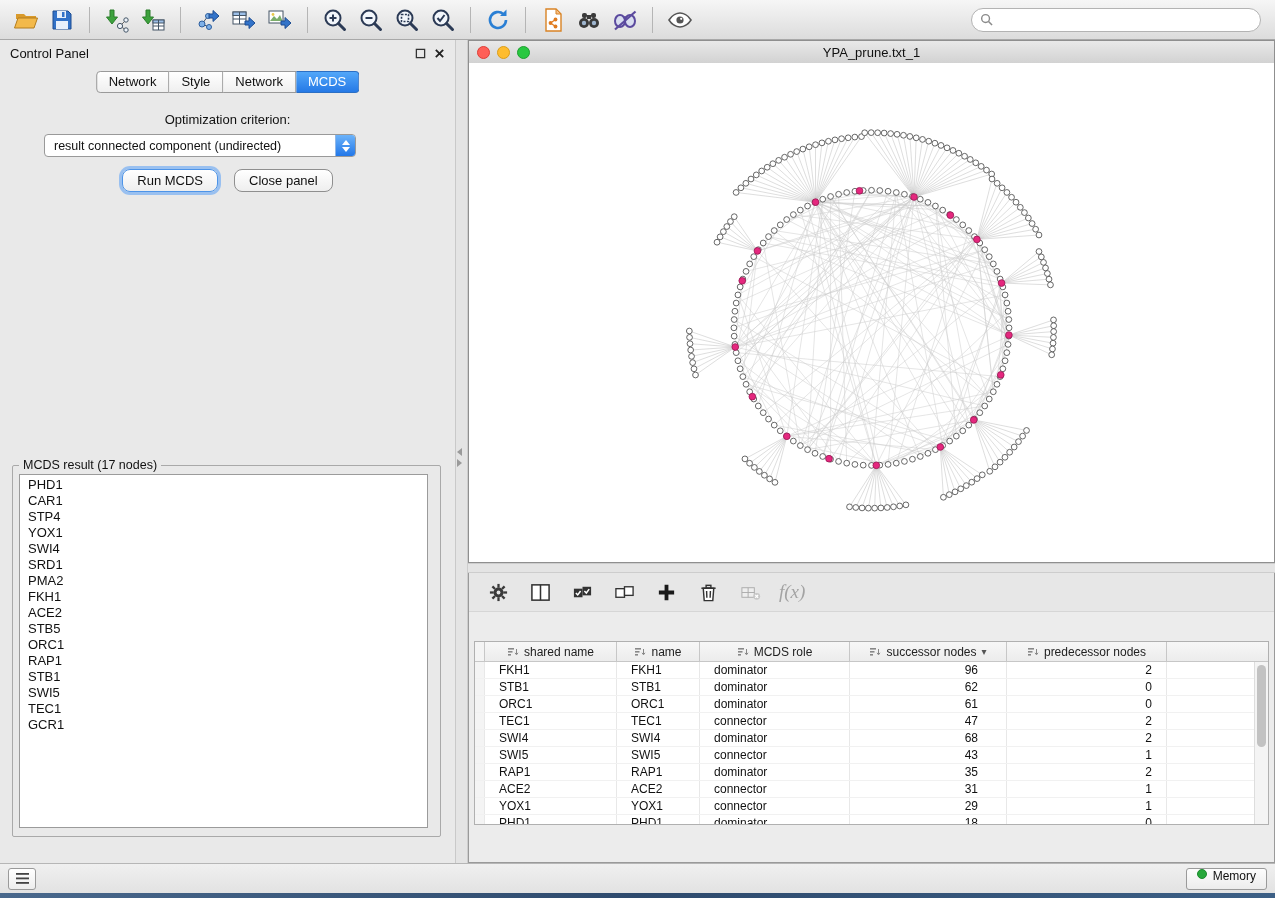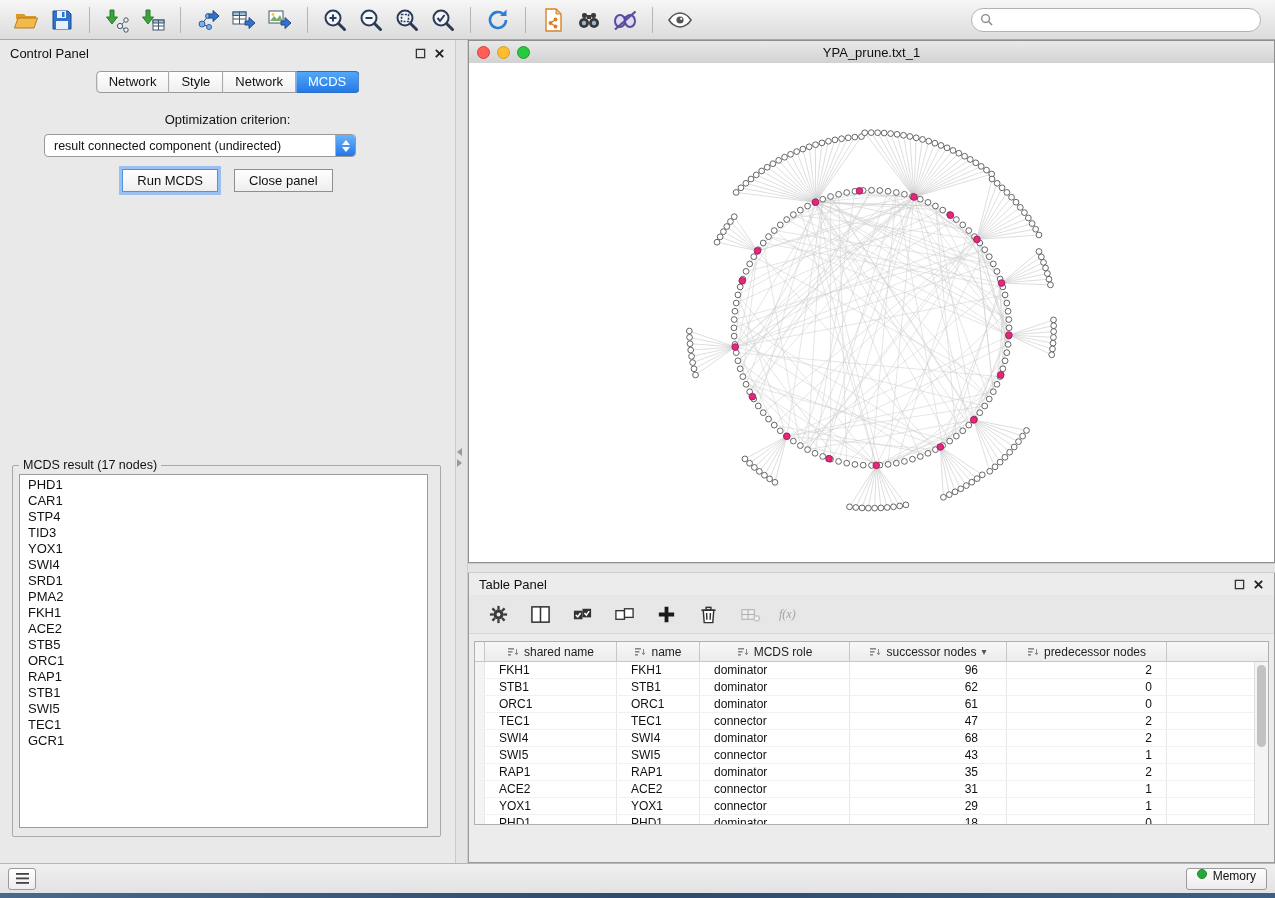--- a/index.html
+++ b/index.html
@@ -33,21 +33,21 @@
   .opt-label{position:absolute;top:72px;width:100%;text-align:center;font-size:13px;color:#111;}
   .dropdown{position:absolute;top:94px;left:44px;width:312px;height:23px;background:#fff;border:1px solid #999;
     border-radius:4px;display:flex;align-items:center;box-sizing:border-box;overflow:hidden;}
   .dropdown .val{flex:1;font-size:12.5px;padding-left:9px;color:#111;white-space:nowrap;}
   .dd-step{width:19px;height:100%;background:linear-gradient(#6cb3fa,#2277e8);display:flex;flex-direction:column;
     align-items:center;justify-content:center;gap:2px;border-left:1px solid #8fb7e8;}
   .dd-step .tri{width:0;height:0;border-left:4px solid transparent;border-right:4px solid transparent;}
   .tri.up{border-bottom:5px solid #fff;}
   .tri.down{border-top:5px solid #fff;}
   .btnrow{position:absolute;top:129px;left:0;width:100%;display:flex;justify-content:center;gap:16px;}
-  .btn{font-size:13px;color:#111;background:linear-gradient(#ffffff,#eeeeee);border:1px solid #8f8f8f;border-radius:0;
+  .btn{font-size:13px;color:#111;background:linear-gradient(#ffffff,#eeeeee);border:1px solid #8f8f8f;border-radius:8px;
     padding:3px 14px;line-height:15px;}
   .btn.focused{border-color:#4d94e8;box-shadow:0 0 0 3px rgba(110,170,245,.65);}
   .result-box{position:absolute;left:12px;right:14px;top:418px;bottom:26px;border:1px solid #a9a9a9;border-radius:2px;
     margin:0;padding:2px 12px 8px 6px;box-sizing:border-box;}
   .result-box legend{font-size:12.5px;color:#111;padding:0 4px;}
   .result-list{width:100%;height:100%;background:#fff;border:1px solid #9b9b9b;box-sizing:border-box;overflow:hidden;padding-top:2px;}
   .list-item{font-size:13px;line-height:16px;padding-left:8px;color:#111;}
   
   .v-splitter{width:11px;background:#e4e4e4;border-right:1px solid #cdcdcd;position:relative;flex:0 0 auto;}
   .v-splitter .grip{position:absolute;top:408px;left:1px;display:flex;flex-direction:column;gap:3px;}
@@ -69,21 +69,21 @@
   .net-canvas svg{width:100%;height:100%;display:block;}
   
   .h-splitter{height:8px;background:#e4e4e4;border-top:1px solid #cdcdcd;border-bottom:1px solid #cdcdcd;flex:0 0 auto;}
   
   .table-panel{flex:1;background:#ececec;border:1px solid #9a9a9a;border-top:none;box-sizing:border-box;position:relative;min-height:0;}
   .tp-header{height:22px;display:flex;align-items:center;padding:0 10px;}
   .tp-title{font-size:13px;color:#111;}
   .tp-toolbar{height:38px;display:flex;align-items:center;gap:16px;padding:0 16px;background:#e7e7e7;border-bottom:1px solid #d6d6d6;}
   .tbi{width:26px;height:26px;display:flex;align-items:center;justify-content:center;}
   .tbi svg{width:21px;height:21px;}
-  .fx{font-family:"Liberation Serif",serif;font-style:italic;font-size:12px;color:#a3a3a3;}
+  .fx{font-family:"Liberation Serif",serif;font-style:italic;font-size:19px;color:#a3a3a3;}
   .table-wrap{position:absolute;left:5px;right:5px;top:68px;height:182px;background:#fff;border:1px solid #b0b0b0;overflow:hidden;}
   .thead{display:flex;height:19px;background:linear-gradient(#f7f7f7,#ececec);border-bottom:1px solid #c7c7c7;justify-content:space-between;}
   .th{display:flex;align-items:center;justify-content:center;gap:5px;font-size:12px;color:#222;border-right:1px solid #c7c7c7;box-sizing:border-box;}
   .th svg.sorticon{width:12px;height:12px;flex:0 0 auto;}
   .chev{font-size:10px;color:#555;}
   .trow{display:flex;height:16px;border-bottom:1px solid #f1f1f1;}
   .tc{font-size:12px;color:#111;line-height:16px;border-right:1px solid #e8e8e8;box-sizing:border-box;white-space:nowrap;overflow:hidden;}
   .ch,.tc.handle{width:10px;flex:0 0 auto;background:#f4f4f4;}
   .c1{width:132px;flex:0 0 auto;}
   .c2{width:83px;flex:0 0 auto;}
@@ -305,21 +305,20 @@
       <div class="btnrow">
         <button class="btn focused">Run MCDS</button>
         <button class="btn">Close panel</button>
       </div>
       <fieldset class="result-box">
         <legend>MCDS result (17 nodes)</legend>
         <div class="result-list">
             <div class="list-item">PHD1</div>
             <div class="list-item">CAR1</div>
             <div class="list-item">STP4</div>
-            <div class="list-item">TID3</div>
             <div class="list-item">YOX1</div>
             <div class="list-item">SWI4</div>
             <div class="list-item">SRD1</div>
             <div class="list-item">PMA2</div>
             <div class="list-item">FKH1</div>
             <div class="list-item">ACE2</div>
             <div class="list-item">STB5</div>
             <div class="list-item">ORC1</div>
             <div class="list-item">RAP1</div>
             <div class="list-item">STB1</div>
@@ -882,31 +881,20 @@
                 <circle cx="387.2654848325078" cy="406.75636441168274" r="3.6"></circle>
                 <circle cx="304.82824023990304" cy="340" r="3.6"></circle>
               </g>
             </svg>
         </div>
       </div>
 
       <div class="h-splitter"></div>
 
       <div class="table-panel">
-        <div class="tp-header">
-          <span class="tp-title">Table Panel</span>
-          <span class="win-icons">
-            <svg viewBox="0 0 12 12">
-                <rect x="1.5" y="1.5" width="9" height="9" fill="none" stroke="#333" stroke-width="1.4"></rect>
-              </svg>
-            <svg viewBox="0 0 12 12">
-                <path d="M2 2l8 8M10 2l-8 8" stroke="#222" stroke-width="2"></path>
-              </svg>
-          </span>
-        </div>
         <div class="tp-toolbar">
           <span class="tbi">
             <svg viewBox="0 0 22 22">
                 <g stroke="#3a3a3a" stroke-width="2.4">
                   <line x1="11" y1="2" x2="11" y2="6"></line>
                   <line x1="11" y1="16" x2="11" y2="20"></line>
                   <line x1="2" y1="11" x2="6" y2="11"></line>
                   <line x1="16" y1="11" x2="20" y2="11"></line>
                   <line x1="4.6" y1="4.6" x2="7.4" y2="7.4"></line>
                   <line x1="14.6" y1="14.6" x2="17.4" y2="17.4"></line>

